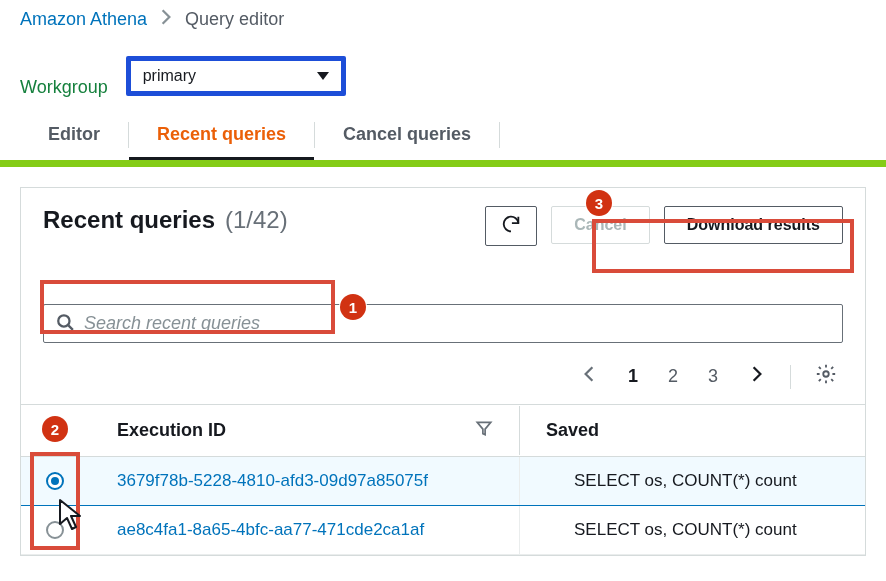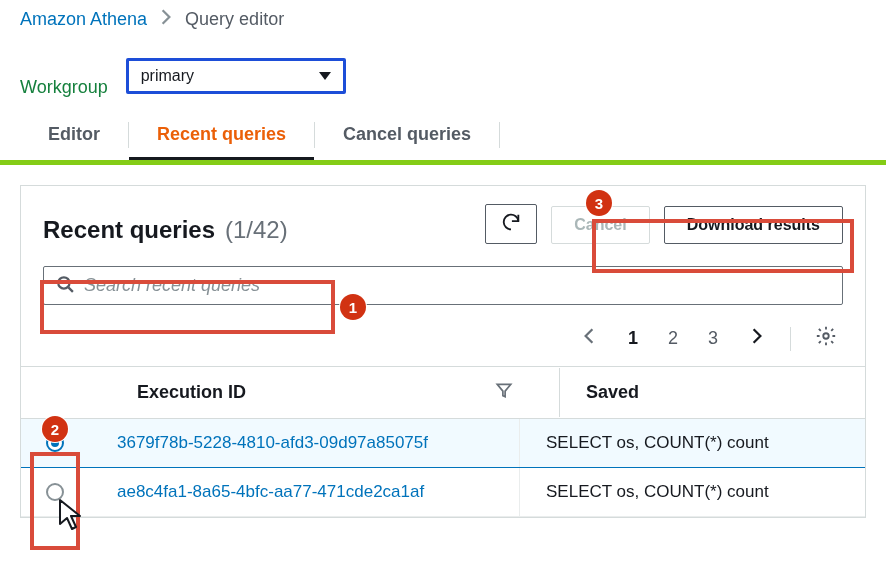--- a/index.html
+++ b/index.html
@@ -29,41 +29,41 @@
 
   
   .wg-row {
     display: flex;
     align-items: center;
     gap: 18px;
     padding: 18px 20px 12px 20px;
   }
   .wg-label { font-size: 18px; color: #15803d; margin-top: 24px; }
   .wg-select {
-    border: 3px solid #1d4ed8;
+    border: 5px solid #1d4ed8;
     border-radius: 2px;
     padding: 6px 12px;
     min-width: 220px;
     display: flex;
     justify-content: space-between;
     align-items: center;
     font-size: 16px;
     background: #fff;
   }
   .caret-down {
     width: 0; height: 0;
     border-left: 6px solid transparent;
     border-right: 6px solid transparent;
     border-top: 8px solid #16191f;
   }
 
   
   .tabs {
     display: flex;
-    border-bottom: 5px solid #84cc16;
+    border-bottom: 7px solid #84cc16;
     padding: 0 20px;
     gap: 0;
   }
   .tab {
     padding: 14px 28px 12px 28px;
     font-size: 18px;
     font-weight: 700;
     color: #545b64;
     cursor: pointer;
     position: relative;
@@ -81,21 +81,21 @@
   
   .panel-wrap {
     padding: 20px;
   }
   .panel {
     border: 1px solid #d5dbdb;
     background: #fff;
   }
   .panel-header {
     display: flex;
-    align-items: flex-end;
+    align-items: flex-start;
     padding: 18px 22px 14px 22px;
     gap: 14px;
   }
   .panel-title {
     font-size: 24px;
     font-weight: 700;
     color: #16191f;
   }
   .panel-count {
     font-size: 24px;
@@ -125,20 +125,21 @@
   }
   .spacer { flex: 1; }
 
   
   .search-row {
     padding: 8px 22px 12px 22px;
     display: flex;
     align-items: flex-start;
     gap: 10px;
     position: relative;
+    margin-top: 36px;
   }
   .search-box {
     flex: 1;
     border: 1px solid #687078;
     border-radius: 2px;
     display: flex;
     align-items: center;
     padding: 8px 12px;
     gap: 10px;
     background: #fff;
@@ -181,30 +182,29 @@
   .tbl-head, .tbl-row {
     display: flex;
     align-items: center;
     border-bottom: 1px solid #eaeded;
   }
   .tbl-head {
     font-weight: 700;
     font-size: 18px;
     color: #16191f;
     border-bottom: 1px solid #d5dbdb;
-    gap: 20px;
   }
   .col-radio { width: 68px; display:flex; justify-content:center; padding: 14px 0; }
   .col-exec { flex: 0 0 430px; padding: 14px 18px 14px 28px; display:flex; align-items:center; gap:6px;}
   .col-exec.header { justify-content: space-between; padding-right: 26px;}
   .col-query { flex: 1; padding: 14px 0 14px 26px; border-left: 1px solid #eaeded; white-space: nowrap; overflow: hidden;}
   .tbl-head .col-query { border-left: 1px solid #d5dbdb; }
   .tbl-row.selected { background: #f1faff; border-bottom: 1px solid #0073bb; justify-content: space-between;}
   .exec-link { color: #0073bb; font-size: 17px; }
-  .query-text { font-size: 17px; color: #16191f; }
+  .query-text { font-size: 17px; color: #16191f; margin-left: 28px; }
 
   
   .radio {
     width: 18px; height: 18px; border-radius: 50%;
     border: 2px solid #879196;
     display: inline-flex; align-items: center; justify-content: center;
     background: #fff;
   }
   .radio.checked { border-color: #0073bb; }
   .radio.checked::after {

